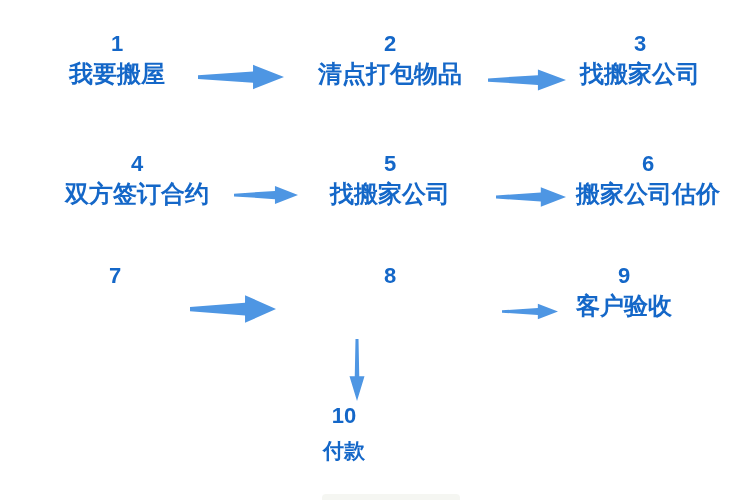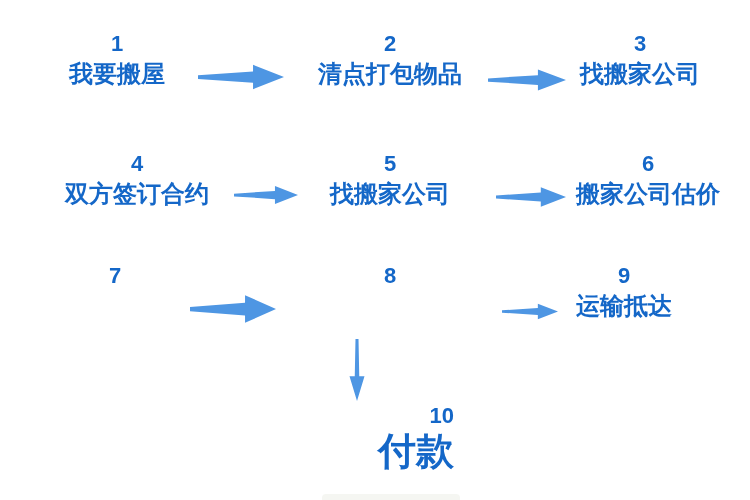--- a/index.html
+++ b/index.html
@@ -39,22 +39,22 @@
   
   #step-1{left:37px;  top:30px;  width:160px;}
   #step-2{left:310px; top:30px;  width:160px;}
   #step-3{left:560px; top:30px;  width:160px;}
   #step-4{left:57px;  top:150px; width:160px;}
   #step-5{left:310px; top:150px; width:160px;}
   #step-6{left:568px; top:150px; width:160px;}
   #step-7{left:35px;  top:262px; width:160px;}
   #step-8{left:310px; top:262px; width:160px;}
   #step-9{left:544px; top:262px; width:160px;}
-  #step-10{left:294px; top:402px; width:160px;text-align:right;}
-  #step-10 .label{font-size:38px; line-height:42px;}
+  #step-10{left:264px; top:402px; width:160px;}
+  #step-10 .label{font-size:21px; line-height:42px;}
   
   .arrow{position:absolute;}
   .arrow svg{display:block; width:100%; height:100%;}
   #arrow-1{left:198px; top:62px;  width:86px; height:30px;}
   #arrow-2{left:488px; top:67px;  width:78px; height:26px;}
   #arrow-3{left:234px; top:184px; width:64px; height:22px;}
   #arrow-4{left:496px; top:185px; width:70px; height:24px;}
   #arrow-5{left:190px; top:292px; width:86px; height:34px;}
   #arrow-6{left:502px; top:302px; width:56px; height:19px;}
   #arrow-down{left:345px; top:339px; width:24px; height:62px;}
@@ -106,21 +106,21 @@
   <div class="step" id="step-7">
     <div class="num">7</div>
   </div>
 
   <div class="step" id="step-8">
     <div class="num">8</div>
   </div>
 
   <div class="step" id="step-9">
     <div class="num">9</div>
-    <div class="label">运输抵达</div>
+    <div class="label">客户验收</div>
   </div>
 
   <div class="step" id="step-10">
     <div class="num">10</div>
     <div class="label">付款</div>
   </div>
 
   <div class="arrow" id="arrow-1">
     <svg viewBox="0 0 100 32" preserveAspectRatio="none" aria-hidden="true">
       <polygon points="0,14 64,10 64,3 100,16 64,29 64,22 0,18" fill="#4E96E3"></polygon>

